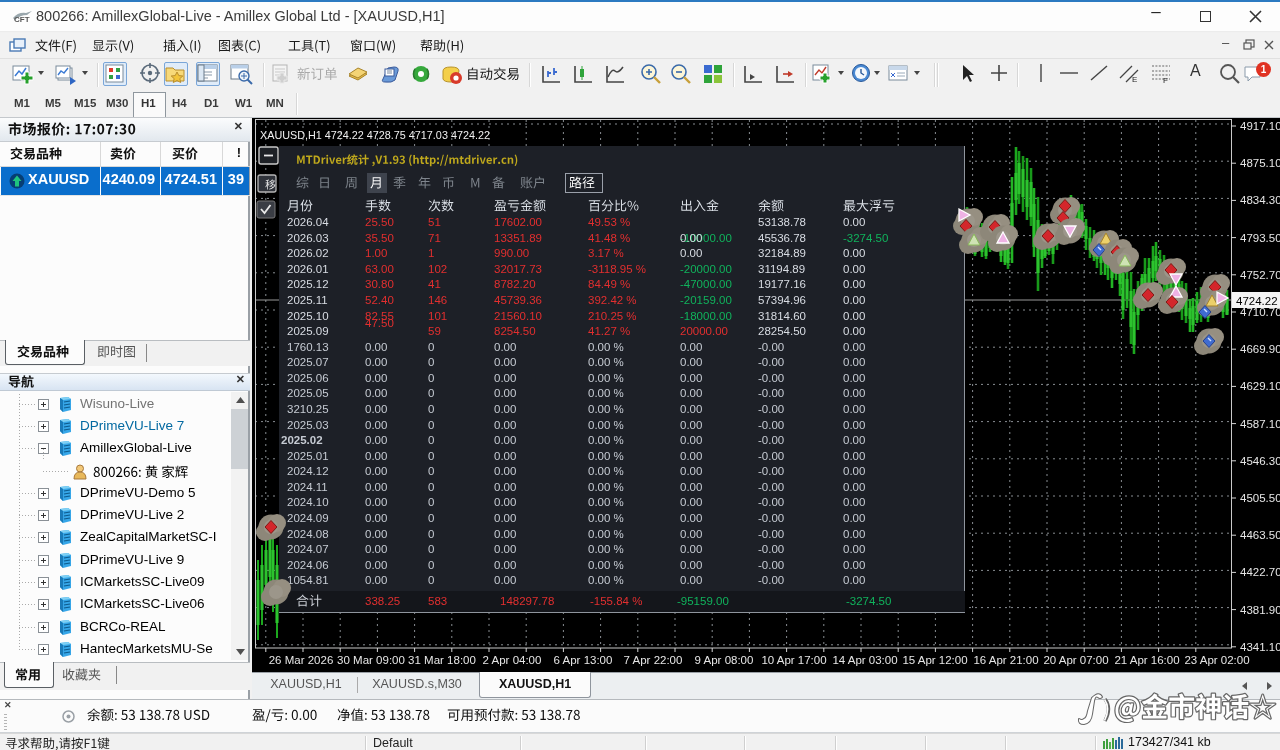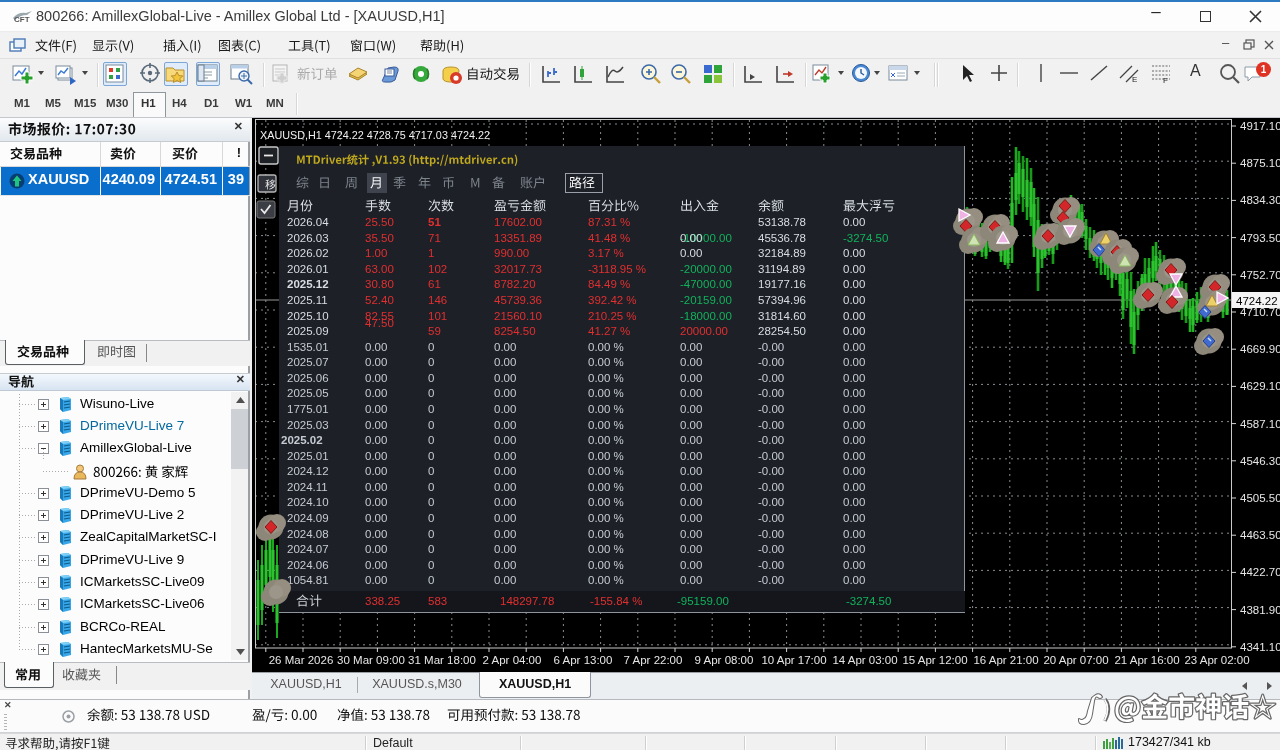--- a/index.html
+++ b/index.html
@@ -571,21 +571,21 @@
 <div style="position:absolute;left:38px;top:399px;width:11px;height:11px;background:#fff;border:1px solid #8a9096"></div>
 <svg style="position:absolute;left:39px;top:400px" width="9" height="9">
     <path d="M2 4.5 h5 M4.5 2 v5" stroke="#333"></path>
   </svg>
 <svg style="position:absolute;left:58px;top:395.6px" width="15" height="17" viewBox="0 0 15 17">
 <path d="M2 2 L10 1 L13 3 L13 14 L5 16 L2 13 Z" fill="#36a6e8"></path>
     <path d="M2 2 L10 1 L13 3 L5 4 Z" fill="#7fd0f4"></path>
     <path d="M2 2 L5 4 L5 16 L2 13 Z" fill="#1a7ab8"></path>
 <path d="M6 6 l6-1 M6 9 l6-1 M6 12 l6-1" stroke="#0d5a8c" stroke-width="1.2"></path>
   </svg>
-<div style="position:absolute;left:80.0px;top:396.6px;font:400 13.5px/1.05 'Liberation Sans',sans-serif;color:#000000;white-space:pre">Wisuno-Live</div>
+<div style="position:absolute;left:80.0px;top:396.6px;font:400 13.5px/1.05 'Liberation Sans',sans-serif;color:#737373;white-space:pre">Wisuno-Live</div>
 <div style="position:absolute;left:19px;top:426px;width:16px;height:1px;background-image:repeating-linear-gradient(90deg,#aaa 0 1px,transparent 1px 3px)"></div>
 <div style="position:absolute;left:38px;top:421px;width:11px;height:11px;background:#fff;border:1px solid #8a9096"></div>
 <svg style="position:absolute;left:39px;top:422px" width="9" height="9">
     <path d="M2 4.5 h5 M4.5 2 v5" stroke="#333"></path>
   </svg>
 <svg style="position:absolute;left:58px;top:417.9px" width="15" height="17" viewBox="0 0 15 17">
 <path d="M2 2 L10 1 L13 3 L13 14 L5 16 L2 13 Z" fill="#36a6e8"></path>
     <path d="M2 2 L10 1 L13 3 L5 4 Z" fill="#7fd0f4"></path>
     <path d="M2 2 L5 4 L5 16 L2 13 Z" fill="#1a7ab8"></path>
 <path d="M6 6 l6-1 M6 9 l6-1 M6 12 l6-1" stroke="#0d5a8c" stroke-width="1.2"></path>
@@ -1231,23 +1231,23 @@
         <use href="#r5927" x="1000"></use>
         <use href="#r6d6e" x="2000"></use>
         <use href="#r4e8f" x="3000"></use>
       </g>
     </svg>
   </div>
 <div style="position:absolute;left:279px;top:146px;width:686px;height:467px;font:400 11.5px 'Liberation Sans',sans-serif">
     <style>i{position:absolute;font-style:normal;white-space:pre}</style>
     <i style="left:8px;top:70.0px;color:#d8dce3;font-weight:400">2026.04</i>
     <i style="left:86px;top:70.0px;color:#e22f2f;font-weight:400">25.50</i>
-    <i style="left:149px;top:70.0px;color:#e22f2f;font-weight:700">51</i>
+    <i style="left:149px;top:70.0px;color:#e22f2f;font-weight:400">51</i>
     <i style="left:215px;top:70.0px;color:#e22f2f;font-weight:400">17602.00</i>
-    <i style="left:309px;top:70.0px;color:#e22f2f;font-weight:400">87.31 %</i>
+    <i style="left:309px;top:70.0px;color:#e22f2f;font-weight:400">49.53 %</i>
     <i style="left:401px;top:86px;color:#10b35c;font-weight:400">-10000.00</i>
     <i style="left:479px;top:70.0px;color:#d8dce3;font-weight:400">53138.78</i>
     <i style="left:564px;top:70.0px;color:#d8dce3;font-weight:400">0.00</i>
     <i style="left:8px;top:85.6px;color:#d8dce3;font-weight:400">2026.03</i>
     <i style="left:86px;top:85.6px;color:#e22f2f;font-weight:400">35.50</i>
     <i style="left:149px;top:85.6px;color:#e22f2f;font-weight:400">71</i>
     <i style="left:215px;top:85.6px;color:#e22f2f;font-weight:400">13351.89</i>
     <i style="left:309px;top:85.6px;color:#e22f2f;font-weight:400">41.48 %</i>
     <i style="left:401px;top:85.6px;color:#d8dce3;font-weight:400">0.00</i>
     <i style="left:479px;top:85.6px;color:#d8dce3;font-weight:400">45536.78</i>
@@ -1261,23 +1261,23 @@
     <i style="left:479px;top:101.2px;color:#d8dce3;font-weight:400">32184.89</i>
     <i style="left:564px;top:101.2px;color:#d8dce3;font-weight:400">0.00</i>
     <i style="left:8px;top:116.7px;color:#d8dce3;font-weight:400">2026.01</i>
     <i style="left:86px;top:116.7px;color:#e22f2f;font-weight:400">63.00</i>
     <i style="left:149px;top:116.7px;color:#e22f2f;font-weight:400">102</i>
     <i style="left:215px;top:116.7px;color:#e22f2f;font-weight:400">32017.73</i>
     <i style="left:309px;top:116.7px;color:#e22f2f;font-weight:400">-3118.95 %</i>
     <i style="left:401px;top:116.7px;color:#10b35c;font-weight:400">-20000.00</i>
     <i style="left:479px;top:116.7px;color:#d8dce3;font-weight:400">31194.89</i>
     <i style="left:564px;top:116.7px;color:#d8dce3;font-weight:400">0.00</i>
-    <i style="left:8px;top:132.3px;color:#d8dce3;font-weight:700">2025.12</i>
+    <i style="left:8px;top:132.3px;color:#d8dce3;font-weight:400">2025.12</i>
     <i style="left:86px;top:132.3px;color:#e22f2f;font-weight:400">30.80</i>
-    <i style="left:149px;top:132.3px;color:#e22f2f;font-weight:400">61</i>
+    <i style="left:149px;top:132.3px;color:#e22f2f;font-weight:400">41</i>
     <i style="left:215px;top:132.3px;color:#e22f2f;font-weight:400">8782.20</i>
     <i style="left:309px;top:132.3px;color:#e22f2f;font-weight:400">84.49 %</i>
     <i style="left:401px;top:132.3px;color:#10b35c;font-weight:400">-47000.00</i>
     <i style="left:479px;top:132.3px;color:#d8dce3;font-weight:400">19177.16</i>
     <i style="left:564px;top:132.3px;color:#d8dce3;font-weight:400">0.00</i>
     <i style="left:8px;top:147.9px;color:#d8dce3;font-weight:400">2025.11</i>
     <i style="left:86px;top:147.9px;color:#e22f2f;font-weight:400">52.40</i>
     <i style="left:149px;top:147.9px;color:#e22f2f;font-weight:400">146</i>
     <i style="left:215px;top:147.9px;color:#e22f2f;font-weight:400">45739.36</i>
     <i style="left:309px;top:147.9px;color:#e22f2f;font-weight:400">392.42 %</i>
@@ -1293,21 +1293,21 @@
     <i style="left:479px;top:163.5px;color:#d8dce3;font-weight:400">31814.60</i>
     <i style="left:564px;top:163.5px;color:#d8dce3;font-weight:400">0.00</i>
     <i style="left:8px;top:179.1px;color:#d8dce3;font-weight:400">2025.09</i>
     <i style="left:86px;top:171px;color:#e22f2f;font-weight:400">47.50</i>
     <i style="left:149px;top:179.1px;color:#e22f2f;font-weight:400">59</i>
     <i style="left:215px;top:179.1px;color:#e22f2f;font-weight:400">8254.50</i>
     <i style="left:309px;top:179.1px;color:#e22f2f;font-weight:400">41.27 %</i>
     <i style="left:401px;top:179.1px;color:#e22f2f;font-weight:400">20000.00</i>
     <i style="left:479px;top:179.1px;color:#d8dce3;font-weight:400">28254.50</i>
     <i style="left:564px;top:179.1px;color:#d8dce3;font-weight:400">0.00</i>
-    <i style="left:8px;top:194.6px;color:#c6cbd3;font-weight:400">1535.01</i>
+    <i style="left:8px;top:194.6px;color:#c6cbd3;font-weight:400">1760.13</i>
     <i style="left:86px;top:194.6px;color:#c6cbd3;font-weight:400">0.00</i>
     <i style="left:149px;top:194.6px;color:#c6cbd3;font-weight:400">0</i>
     <i style="left:215px;top:194.6px;color:#c6cbd3;font-weight:400">0.00</i>
     <i style="left:309px;top:194.6px;color:#c6cbd3;font-weight:400">0.00 %</i>
     <i style="left:401px;top:194.6px;color:#c6cbd3;font-weight:400">0.00</i>
     <i style="left:479px;top:194.6px;color:#c6cbd3;font-weight:400">-0.00</i>
     <i style="left:564px;top:194.6px;color:#c6cbd3;font-weight:400">0.00</i>
     <i style="left:8px;top:210.2px;color:#c6cbd3;font-weight:400">2025.07</i>
     <i style="left:86px;top:210.2px;color:#c6cbd3;font-weight:400">0.00</i>
     <i style="left:149px;top:210.2px;color:#c6cbd3;font-weight:400">0</i>
@@ -1325,21 +1325,21 @@
     <i style="left:479px;top:225.8px;color:#c6cbd3;font-weight:400">-0.00</i>
     <i style="left:564px;top:225.8px;color:#c6cbd3;font-weight:400">0.00</i>
     <i style="left:8px;top:241.4px;color:#c6cbd3;font-weight:400">2025.05</i>
     <i style="left:86px;top:241.4px;color:#c6cbd3;font-weight:400">0.00</i>
     <i style="left:149px;top:241.4px;color:#c6cbd3;font-weight:400">0</i>
     <i style="left:215px;top:241.4px;color:#c6cbd3;font-weight:400">0.00</i>
     <i style="left:309px;top:241.4px;color:#c6cbd3;font-weight:400">0.00 %</i>
     <i style="left:401px;top:241.4px;color:#c6cbd3;font-weight:400">0.00</i>
     <i style="left:479px;top:241.4px;color:#c6cbd3;font-weight:400">-0.00</i>
     <i style="left:564px;top:241.4px;color:#c6cbd3;font-weight:400">0.00</i>
-    <i style="left:8px;top:257.0px;color:#c6cbd3;font-weight:400">1775.01</i>
+    <i style="left:8px;top:257.0px;color:#c6cbd3;font-weight:400">3210.25</i>
     <i style="left:86px;top:257.0px;color:#c6cbd3;font-weight:400">0.00</i>
     <i style="left:149px;top:257.0px;color:#c6cbd3;font-weight:400">0</i>
     <i style="left:215px;top:257.0px;color:#c6cbd3;font-weight:400">0.00</i>
     <i style="left:309px;top:257.0px;color:#c6cbd3;font-weight:400">0.00 %</i>
     <i style="left:401px;top:257.0px;color:#c6cbd3;font-weight:400">0.00</i>
     <i style="left:479px;top:257.0px;color:#c6cbd3;font-weight:400">-0.00</i>
     <i style="left:564px;top:257.0px;color:#c6cbd3;font-weight:400">0.00</i>
     <i style="left:8px;top:272.5px;color:#c6cbd3;font-weight:400">2025.03</i>
     <i style="left:86px;top:272.5px;color:#c6cbd3;font-weight:400">0.00</i>
     <i style="left:149px;top:272.5px;color:#c6cbd3;font-weight:400">0</i>

